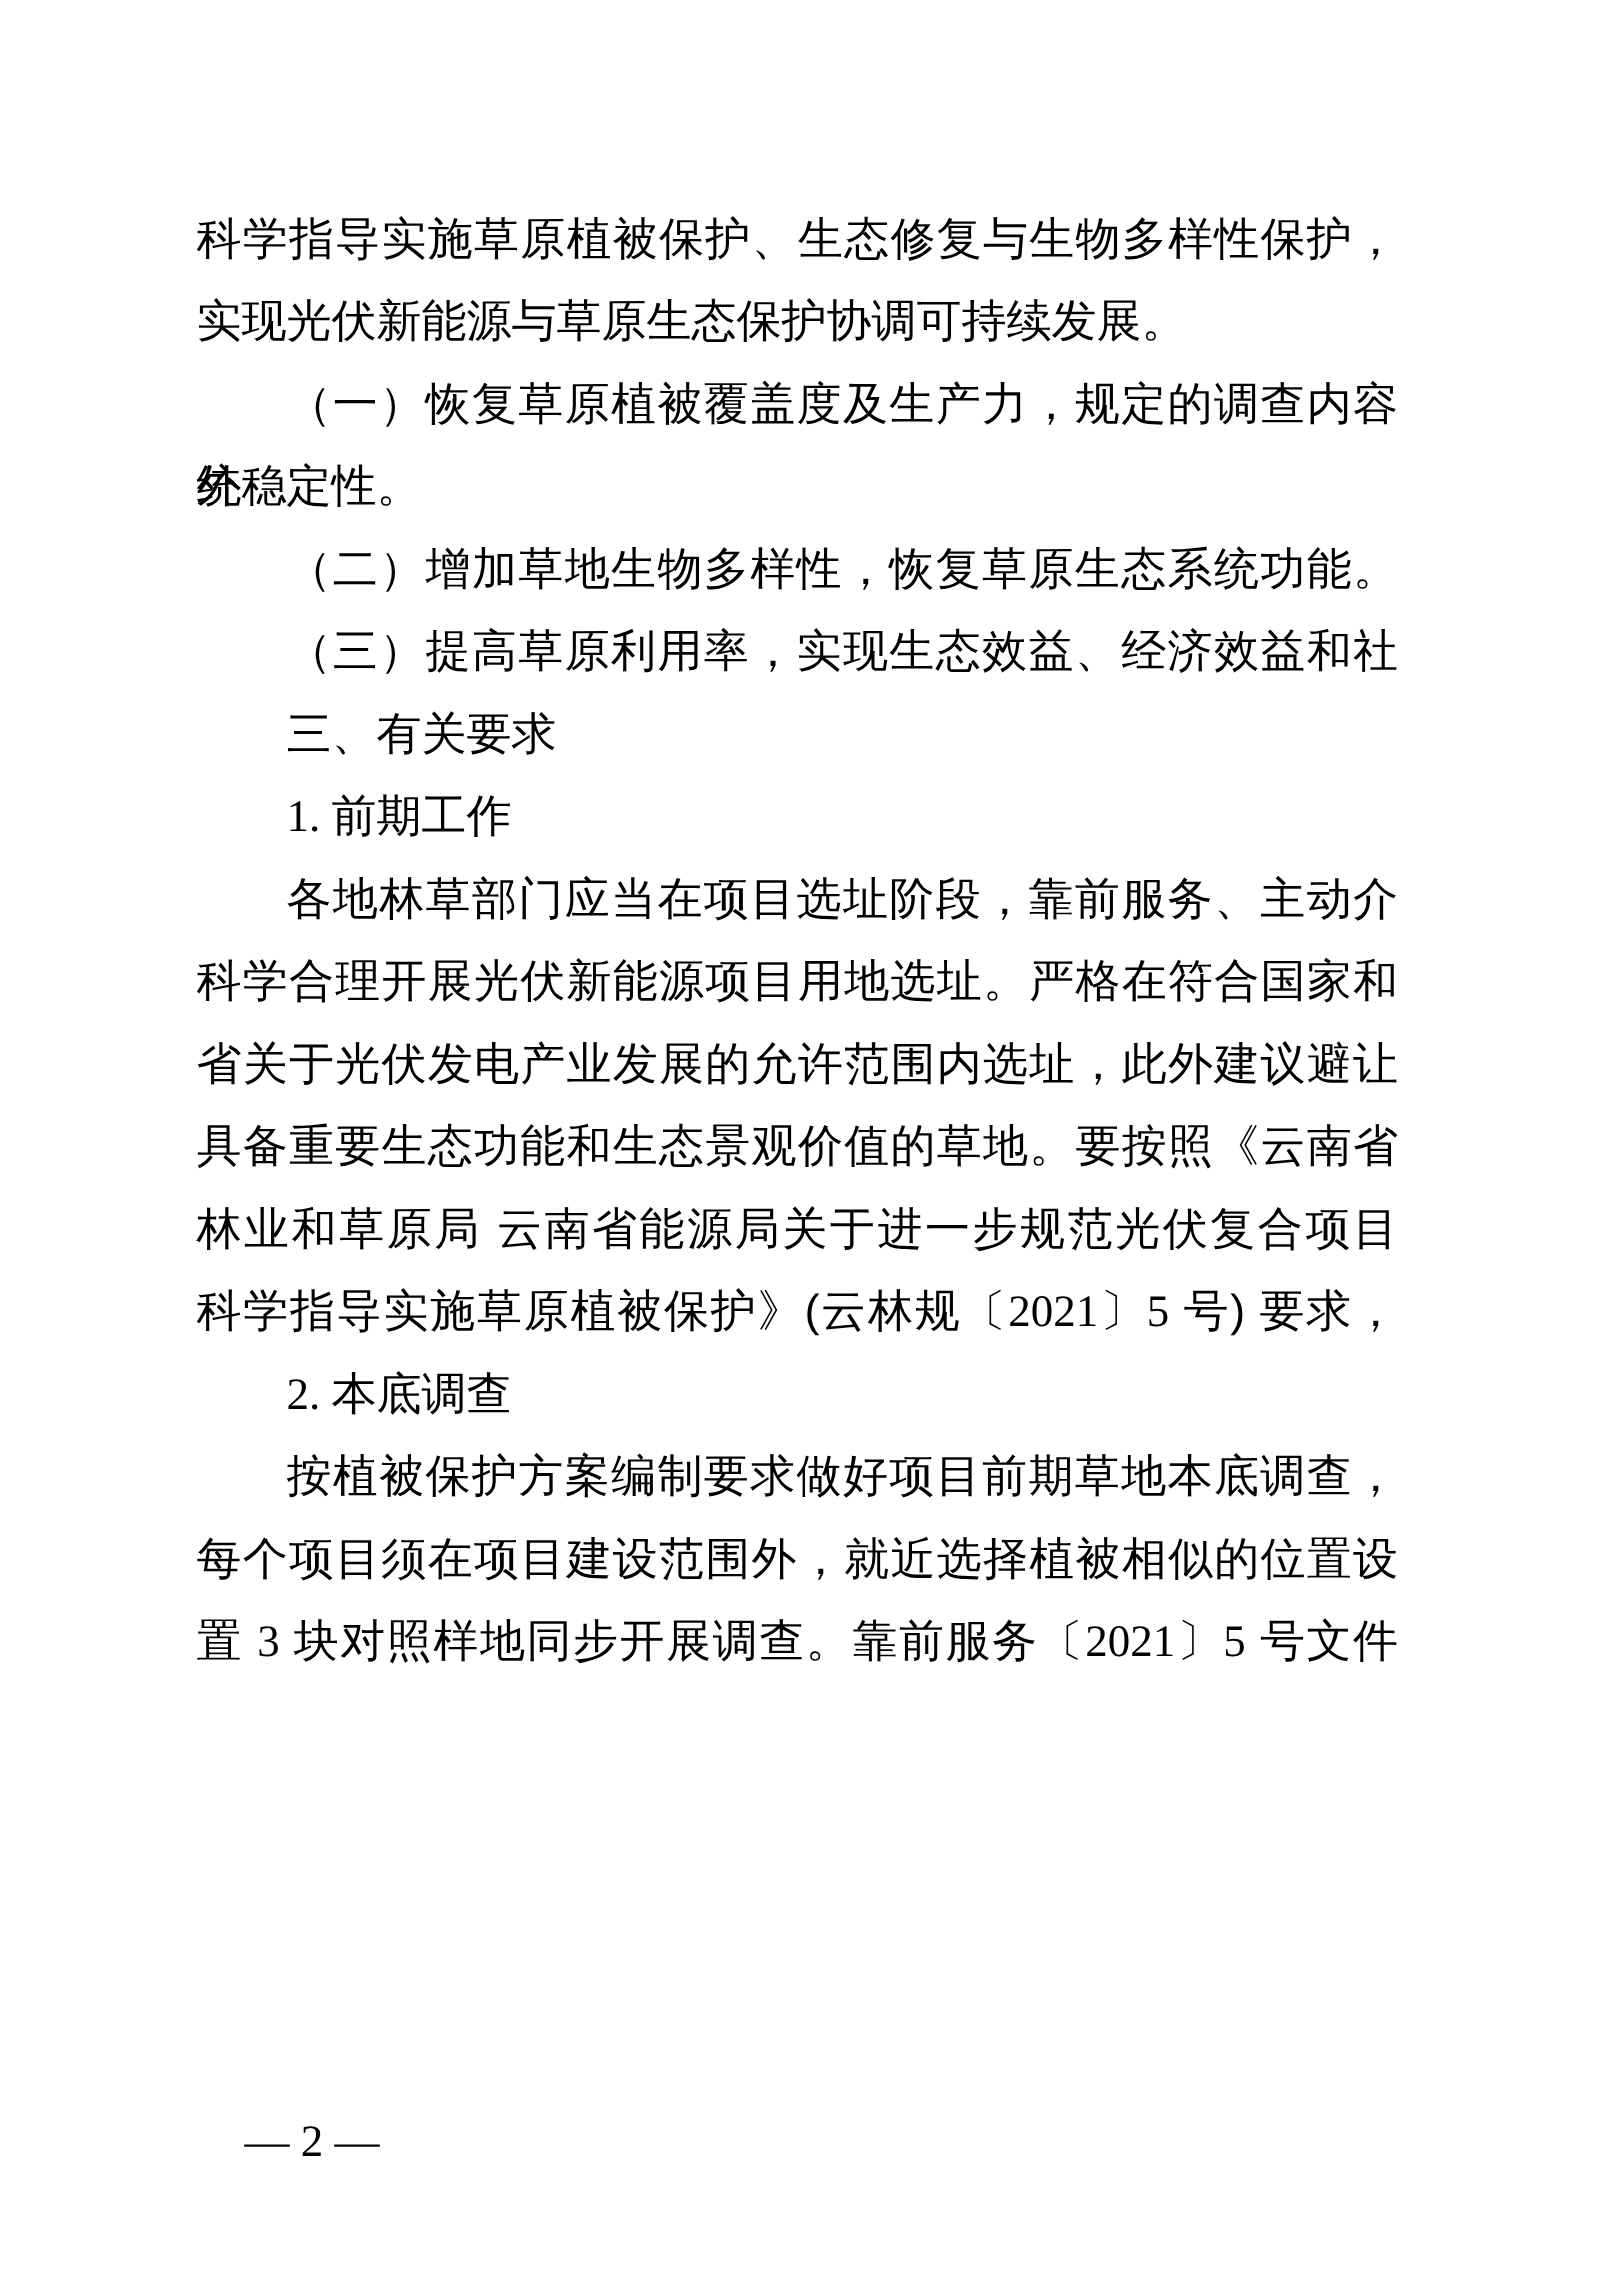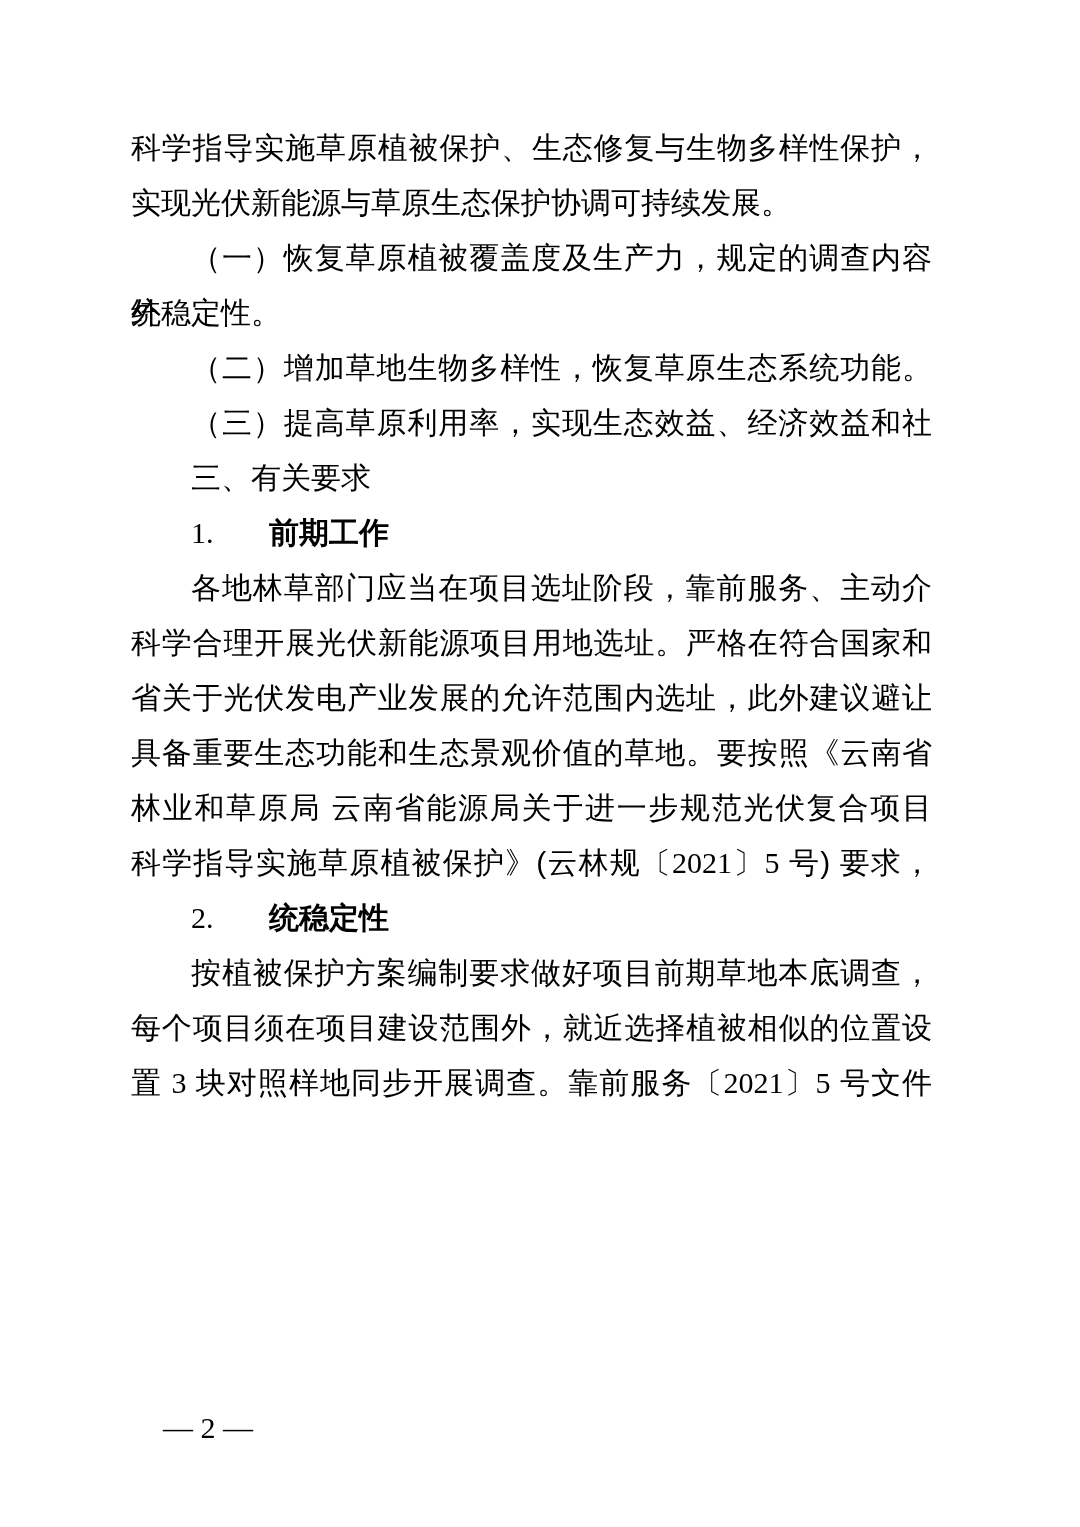--- a/index.html
+++ b/index.html
@@ -11,39 +11,38 @@
     position: relative;
     width: 1080px;
     height: 1527px;
     color: #000000;
     font-family: "Liberation Sans", sans-serif;
     overflow: hidden;
   }
   .content {
     position: absolute;
     left: 131px;
-    top: 120px;
+    top: 132px;
     width: 801px;
   }
   .line {
     height: 55px;
     line-height: 55px;
     font-size: 30px;
     letter-spacing: 0;
   }
   .line.indent {
     text-indent: 2em;
   }
   .line.fill {
     text-align: justify;
     text-align-last: justify;
   }
   .bold {
-    font-weight: 700;
-    margin-left: 48px;
+    font-weight: 400;
   }
   .num {
     font-family: "Liberation Serif", serif;
   }
   .footer {
     position: absolute;
     left: 163px;
     top: 1406px;
     height: 44px;
     line-height: 44px;
@@ -64,21 +63,21 @@
       <div class="line indent fill"><span>（二）增加草地生物多样性，恢复草原生态系统功能。</span></div>
       <div class="line indent fill"><span>（三）提高草原利用率，实现生态效益、经济效益和社</span></div>
       <div class="line indent"><span>三、有关要求</span></div>
       <div class="line indent"><span class="num">1. </span><span class="bold">前期工作</span></div>
       <div class="line indent fill"><span>各地林草部门应当在项目选址阶段，靠前服务、主动介</span></div>
       <div class="line fill"><span>科学合理开展光伏新能源项目用地选址。严格在符合国家和</span></div>
       <div class="line fill"><span>省关于光伏发电产业发展的允许范围内选址，此外建议避让</span></div>
       <div class="line fill"><span>具备重要生态功能和生态景观价值的草地。要按照《云南省</span></div>
       <div class="line fill"><span>林业和草原局 云南省能源局关于进一步规范光伏复合项目</span></div>
       <div class="line fill"><span>科学指导实施草原植被保护》(云林规〔</span><span class="num">2021</span><span>〕</span><span class="num">5</span><span> 号) 要求，</span></div>
-      <div class="line indent"><span class="num">2. </span><span class="bold">统稳定性</span></div>
+      <div class="line indent"><span class="num">2. </span><span class="bold">本底调查</span></div>
       <div class="line indent fill"><span>按植被保护方案编制要求做好项目前期草地本底调查，</span></div>
       <div class="line fill"><span>每个项目须在项目建设范围外，就近选择植被相似的位置设</span></div>
       <div class="line fill"><span>置 </span><span class="num">3</span><span> 块对照样地同步开展调查。靠前服务〔</span><span class="num">2021</span><span>〕</span><span class="num">5</span><span> 号文件</span></div>
     </div>
   <div class="footer">
     <span>— 2 —</span>
   </div>
 </div>
 
 </body></html>

